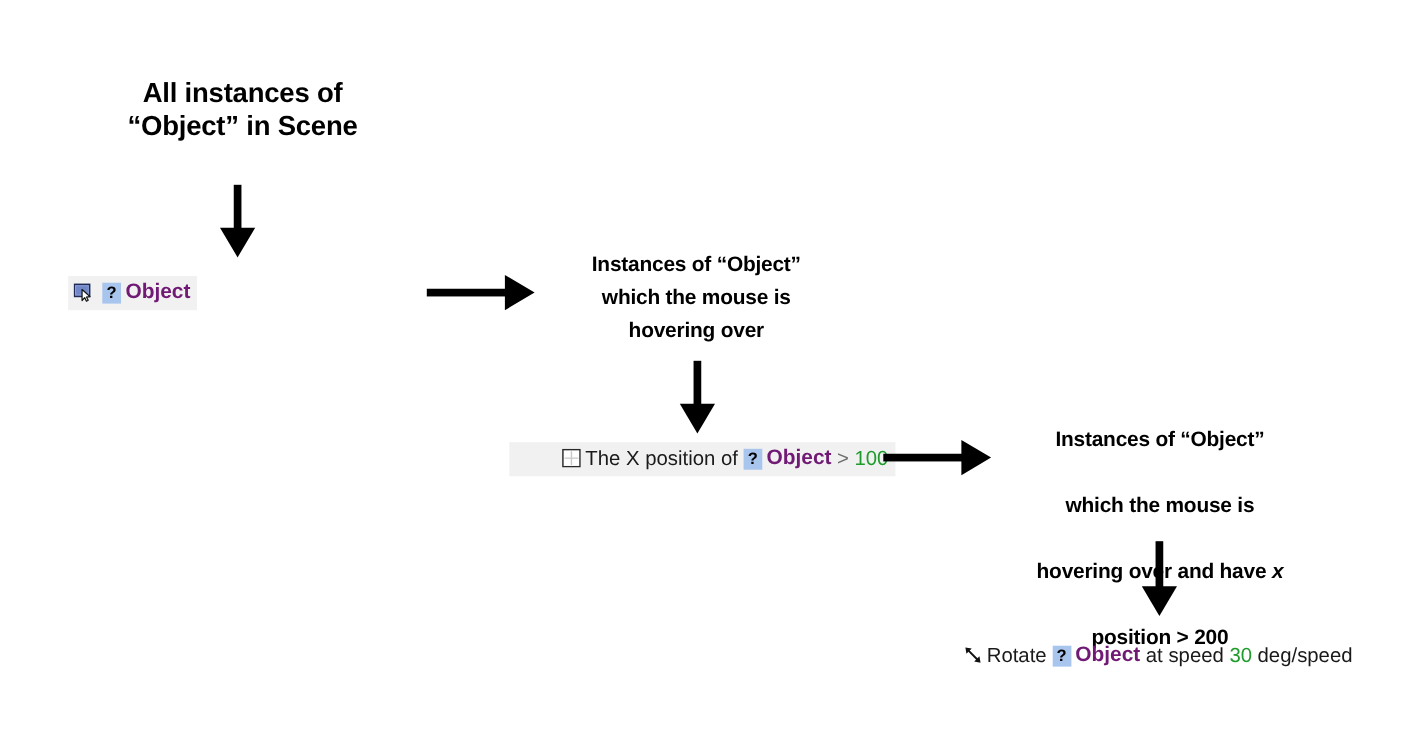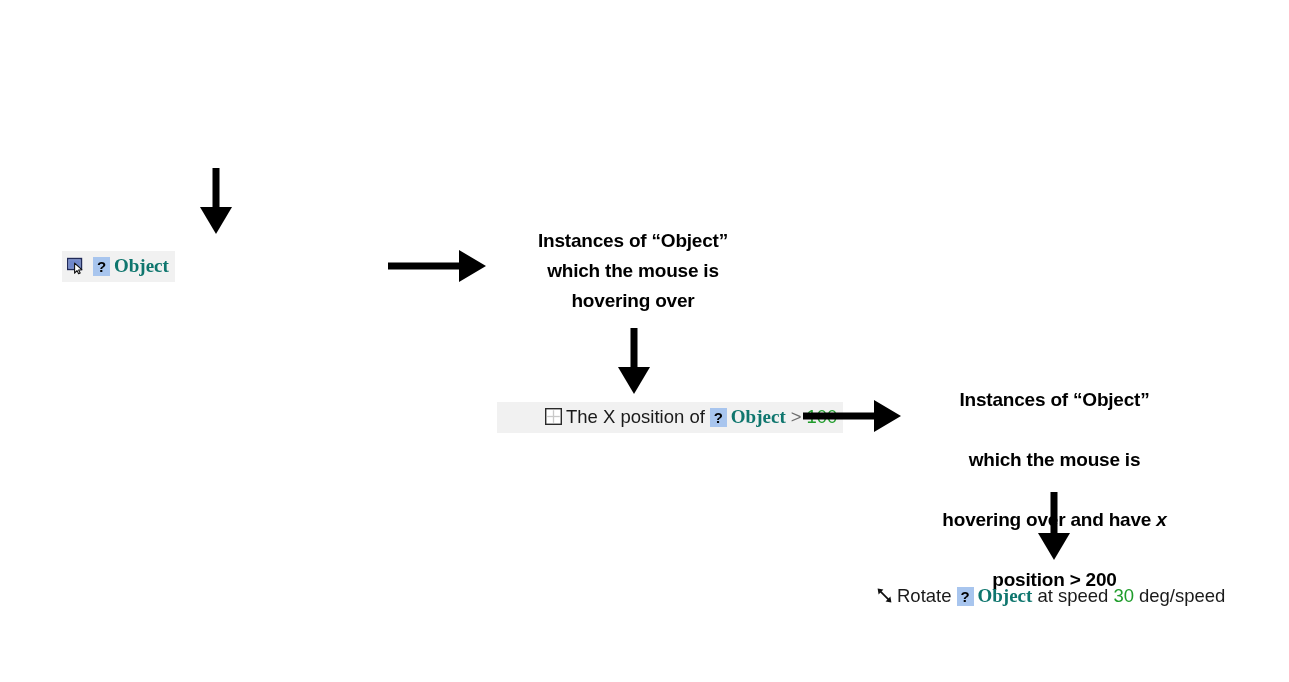--- a/index.html
+++ b/index.html
@@ -125,32 +125,33 @@
     width: 17px;
     height: 19px;
     background: #a8c5ee;
     color: #000000;
     font-weight: bold;
     font-size: 15px;
     line-height: 1;
     margin-right: 4px;
   }
   .obj-name {
-    color: #0f766e;
+    color: #701a75;
     font-weight: bold;
     font-size: 19px;
-    font-family: Liberation Serif, serif;
   }
   .sp { display: inline-block; width: 5px; }
 </style>
 </head>
 <body>
 
 <div id="stage">
 
+  <div class="caption" id="cap-source" style="left:48px; top:70px; width:345px;">All instances of
+“Object” in Scene</div>
 
   <div class="arrow-down" style="left:200px; top:168px; width:32px; height:66px;">
     <div class="shaft" style="height:42px;"></div>
     <div class="head"></div>
   </div>
 
   <div class="block-row shaded" style="left:62px; top:251px;">
     <span class="row-icon">
       <svg width="18" height="18" viewBox="0 0 18 18" aria-hidden="true">
         <rect x="0.5" y="1.5" width="14" height="11" fill="#8fa2d8" stroke="#202a58" stroke-width="1.4"></rect>
@@ -172,21 +173,21 @@
 
   <div class="caption small" id="cap-hover" style="left:505px; top:226px; width:256px;">Instances of “Object”
 which the mouse is
 hovering over</div>
 
   <div class="arrow-down" style="left:618px; top:328px; width:32px; height:66px;">
     <div class="shaft" style="height:42px;"></div>
     <div class="head"></div>
   </div>
 
-  <div class="block-row shaded" style="left:497px; top:402px;padding-left:48px;">
+  <div class="block-row shaded" style="left:463px; top:402px;padding-left:48px;">
     <span class="row-icon">
       <svg width="17" height="17" viewBox="0 0 17 17" aria-hidden="true">
         <rect x="0.7" y="0.7" width="15.6" height="15.6" fill="#ffffff" stroke="#2a2a2a" stroke-width="1.4"></rect>
         <line x1="8.5" y1="2.2" x2="8.5" y2="14.8" stroke="#c9c9c9" stroke-width="1.3"></line>
         <line x1="2.2" y1="8.5" x2="14.8" y2="8.5" stroke="#c9c9c9" stroke-width="1.3"></line>
       </svg>
     </span>
     <span class="row-text txt-black">The X position of</span>
     <span class="sp"></span>
     <span class="obj-chip">

